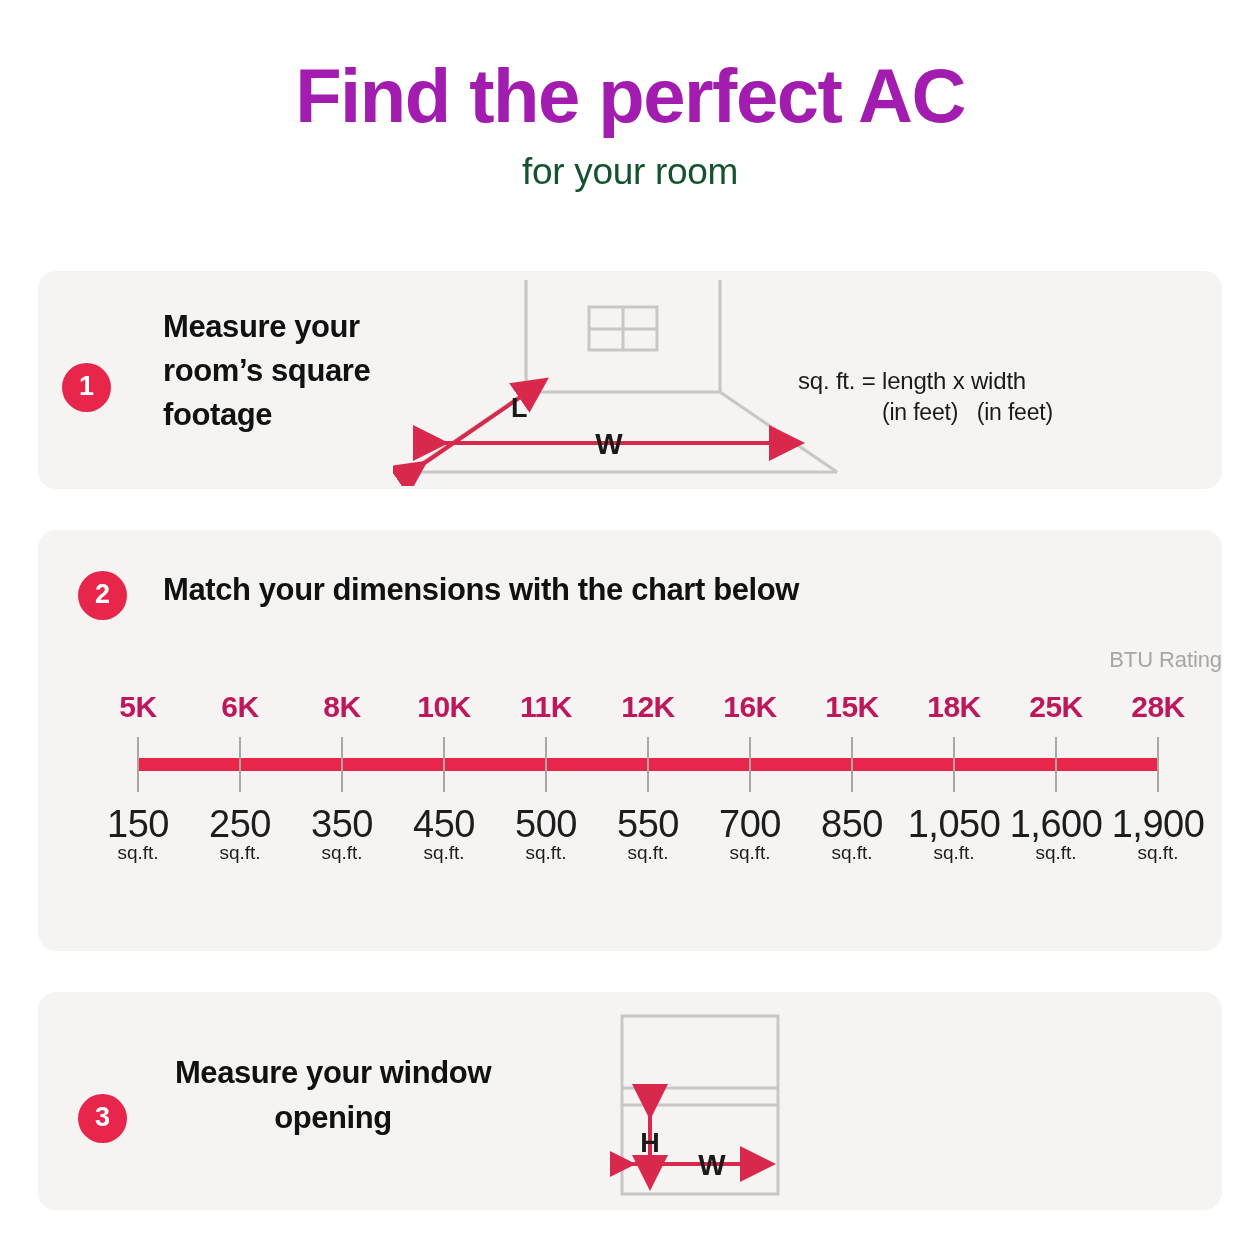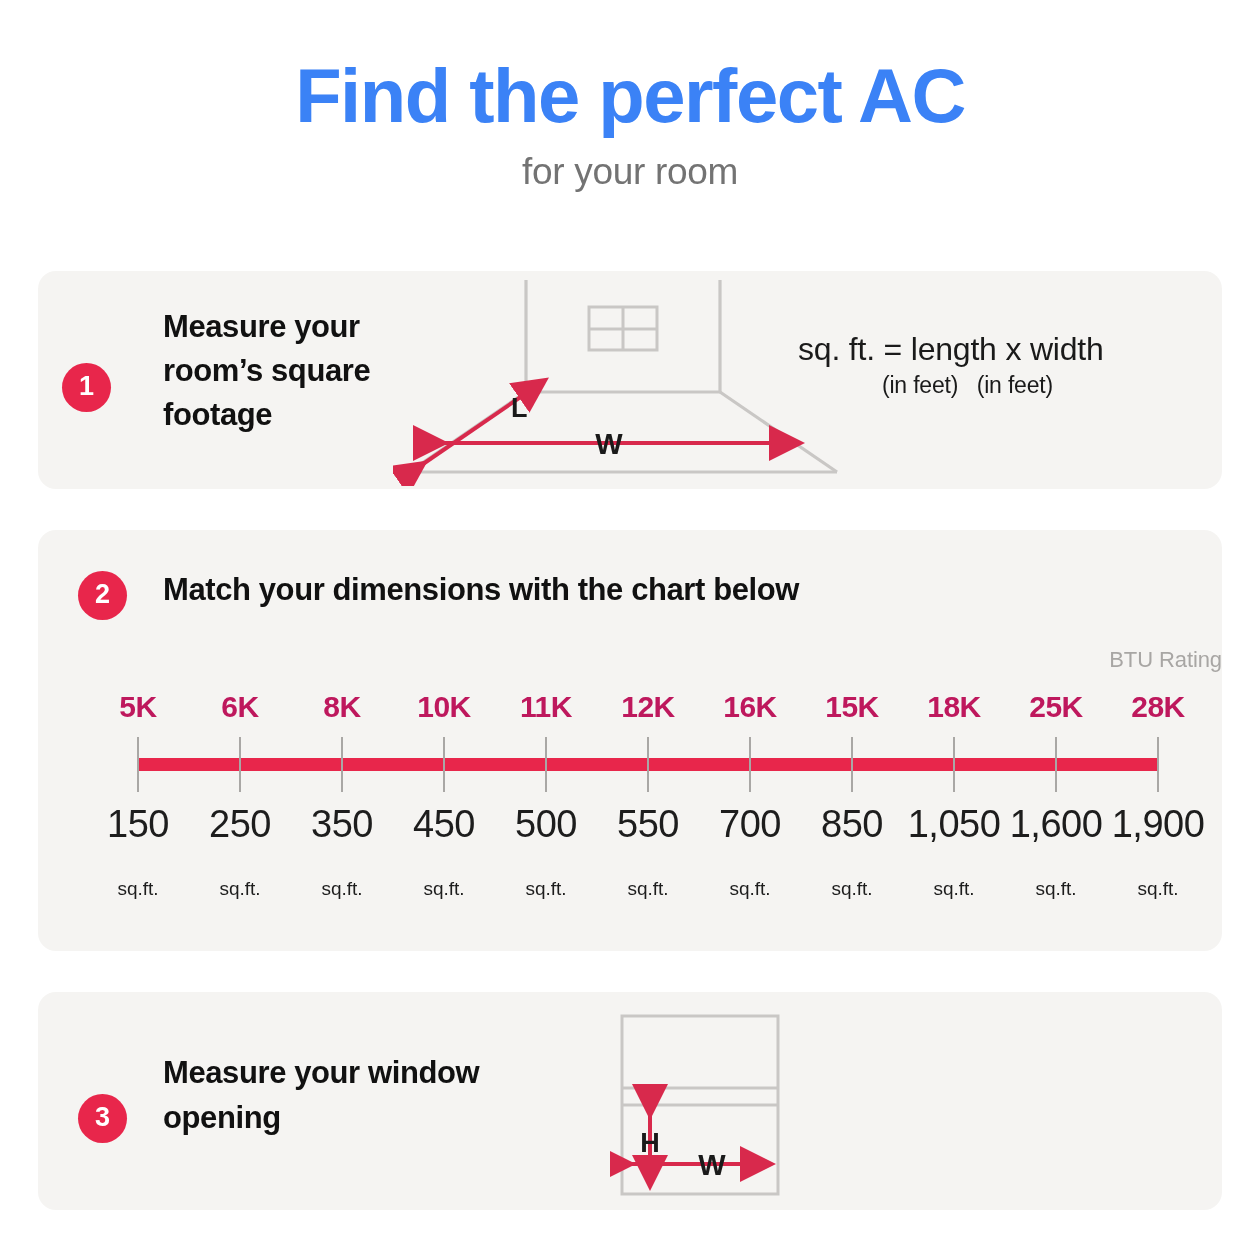--- a/index.html
+++ b/index.html
@@ -7,25 +7,25 @@
     width: 1260px; height: 1260px;
     background: #ffffff;
     font-family: "Liberation Sans", sans-serif;
     overflow: hidden;
   }
   .page { position: relative; width: 1260px; height: 1260px; background: #fff; }
 
   
   .header { padding-top: 56px; text-align: center; }
   .title {
-    font-size: 76px; font-weight: 700; color: #3b82f6;
+    font-size: 76px; font-weight: 700; color: #a21caf;
     letter-spacing: -1.5px; line-height: 1.06;
   }
   .subtitle {
-    font-size: 37px; font-weight: 400; color: #737373;
+    font-size: 37px; font-weight: 400; color: #14532d;
     margin-top: 14px; letter-spacing: -0.3px;
   }
 
   
   .card {
     position: absolute; left: 38px; width: 1184px;
     background: #F5F4F2; border-radius: 18px;
   }
   #card1 { top: 271px; height: 218px; }
   #card2 { top: 530px; height: 421px; }
@@ -45,21 +45,21 @@
     position: absolute; left: 125px; top: 34px;
     font-size: 31px; font-weight: 700; color: #111;
     line-height: 1.42; letter-spacing: -0.4px; width: 290px;
   }
   #badge1 { left: 62px; top: 363px; }
   .room-svg { position: absolute; left: 355px; top: 3px; }
   .formula {
     position: absolute; left: 760px; top: 60px; width: 420px;
     color: #1a1a1a;
   }
-  .formula .f-line1 { font-size: 32px; letter-spacing: -0.2px; }
+  .formula .f-line1 { font-size: 24px; letter-spacing: -0.2px; margin-top: 36px; }
   .formula .f-line2 {
     font-size: 23px; margin-top: 4px; padding-left: 84px;
     letter-spacing: -0.2px; white-space: pre;
   }
 
   
   #badge2 { left: 78px; top: 571px; }
   .step2-title {
     position: absolute; left: 125px; top: 42px;
     font-size: 31px; font-weight: 700; color: #111; letter-spacing: -0.4px;
@@ -82,32 +82,32 @@
   .tick-line {
     position: absolute; top: 47px; left: -1px; width: 2px; height: 55px;
     background: #A9A7A5;
   }
   .sqft-val {
     position: absolute; top: 113px; transform: translateX(-50%);
     font-size: 38px; color: #1d1d1d; white-space: nowrap; letter-spacing: -0.5px;
   }
   .sqft-unit {
     position: absolute; top: 152px; transform: translateX(-50%);
-    font-size: 19px; color: #1d1d1d; white-space: nowrap; margin-top: 36px;
+    font-size: 19px; color: #1d1d1d; white-space: nowrap;
   }
   .scale-bar {
     position: absolute; height: 13px; background: #E8264B; top: 68px;
   }
 
   
   #badge3 { left: 78px; top: 1094px; }
   .step3-text {
     position: absolute; left: 125px; top: 59px;
     font-size: 31px; font-weight: 700; color: #111;
-    line-height: 1.45; letter-spacing: -0.4px; width: 340px;
+    line-height: 1.45; letter-spacing: -0.4px; width: 340px; text-align: center;
   }
   .window-svg { position: absolute; left: 572px; top: 20px; }
 </style>
 </head>
 <body>
 
 <div class="page">
 
   <div class="header">
     <div class="title">Find the perfect AC</div>

